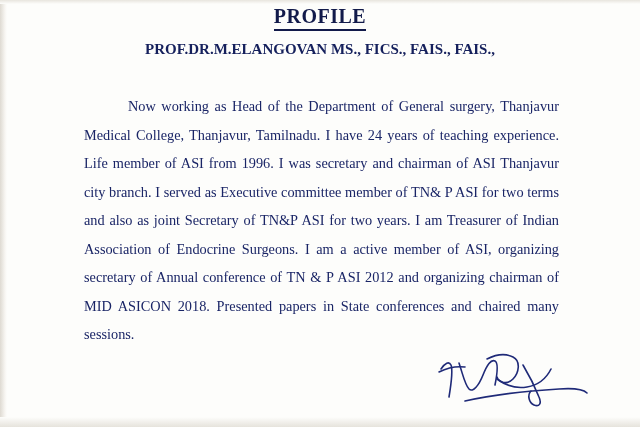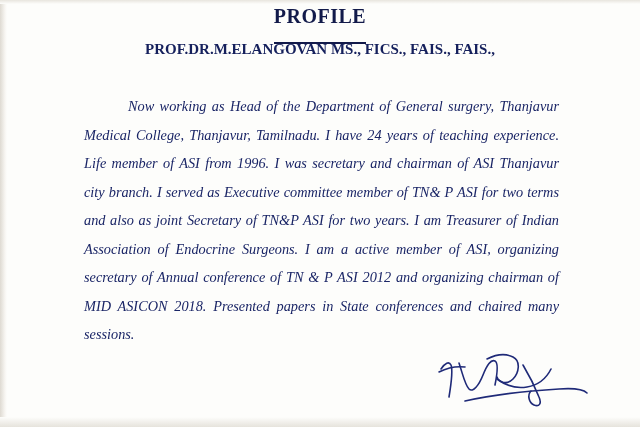--- a/index.html
+++ b/index.html
@@ -47,21 +47,21 @@
     text-align: center;
     font-size: 20px;
     font-weight: bold;
     letter-spacing: 0.5px;
     color: #121a4a;
     font-family: "Liberation Serif", serif;
   }
   .title .underline {
     display: inline-block;
     border-bottom: 2px solid #121a4a;
-    padding-bottom: 14px;
+    padding-bottom: 1px;
   }
   .subtitle {
     position: absolute;
     top: 41px;
     left: 0;
     width: 640px;
     text-align: center;
     font-size: 15px;
     font-weight: bold;
     color: #15205c;
@@ -72,21 +72,20 @@
     top: 92px;
     left: 84px;
     width: 475px;
     font-size: 14.3px;
     line-height: 28.5px;
     color: #1a2566;
     text-align: justify;
     text-justify: inter-word;
     text-indent: 44px;
     font-family: "Liberation Serif", serif;
-    font-style: italic;
   }
   .signature {
     position: absolute;
     left: 435px;
     top: 345px;
     width: 160px;
     height: 70px;
   }
   .signature svg {
     display: block;

